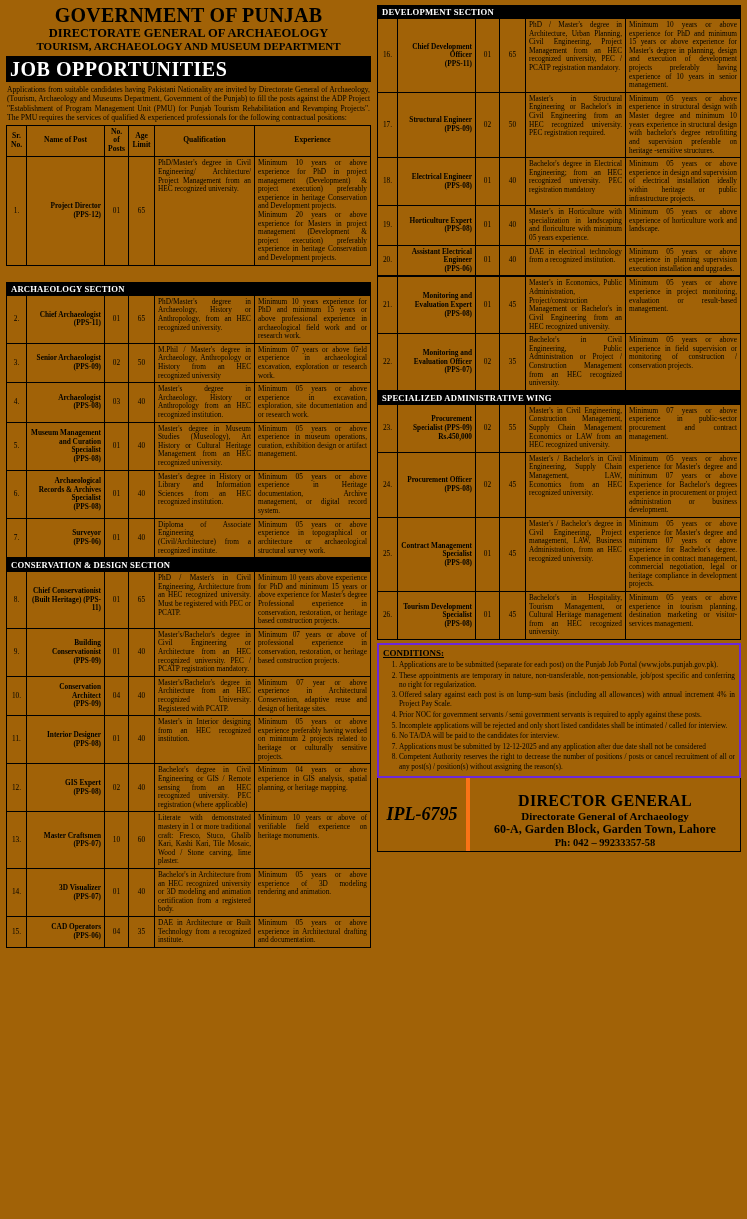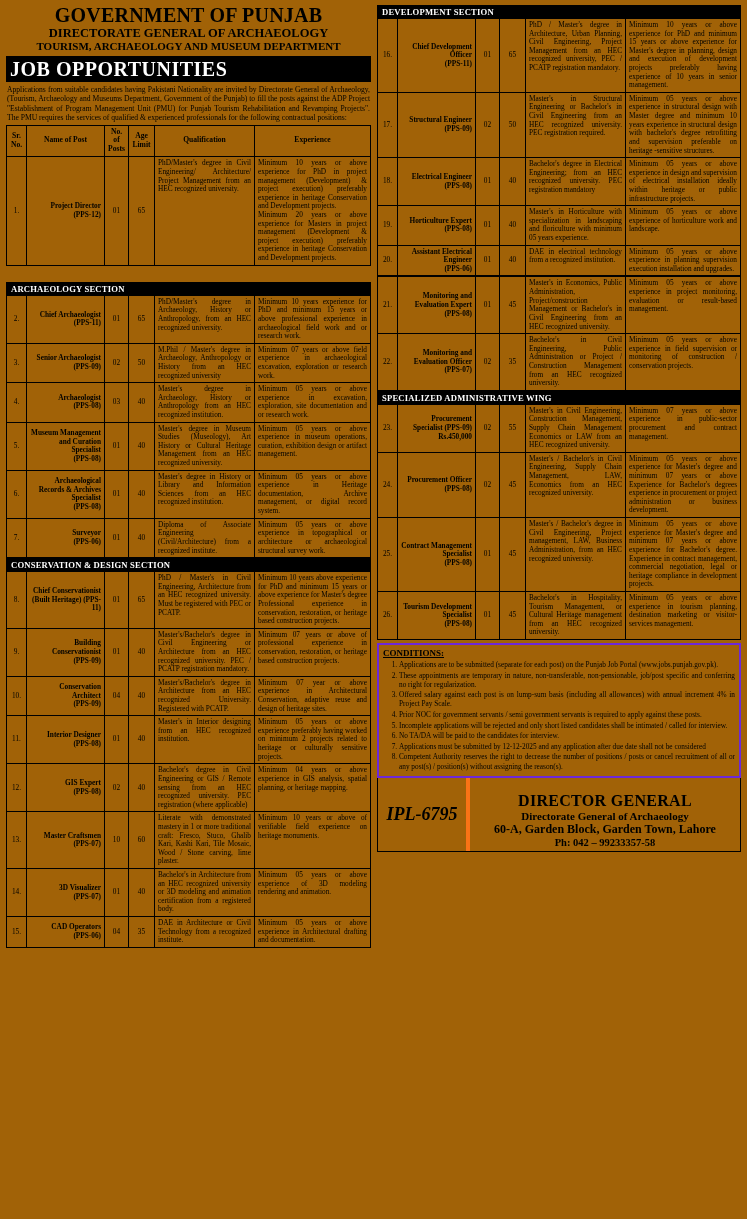--- a/index.html
+++ b/index.html
@@ -304,21 +304,21 @@
           <td class="exp">Minimum 05 years or above experience of 3D modeling rendering and animation.</td>
         </tr>
         <tr>
           <td class="sr">15.</td>
           <td class="post">
             <span class="postname">CAD Operators</span>
             <span class="pps">(PPS-06)</span>
           </td>
           <td class="num">04</td>
           <td class="age">35</td>
-          <td class="qual">DAE in Architecture or Civil Technology from a recognized institute.</td>
+          <td class="qual">DAE in Architecture or Built Technology from a recognized institute.</td>
           <td class="exp">Minimum 05 years or above experience in Architectural drafting and documentation.</td>
         </tr>
       </tbody>
     </table>
   </div>
 
   <div class="col right">
 
     <div class="secbar">DEVELOPMENT SECTION</div>
     <table>

